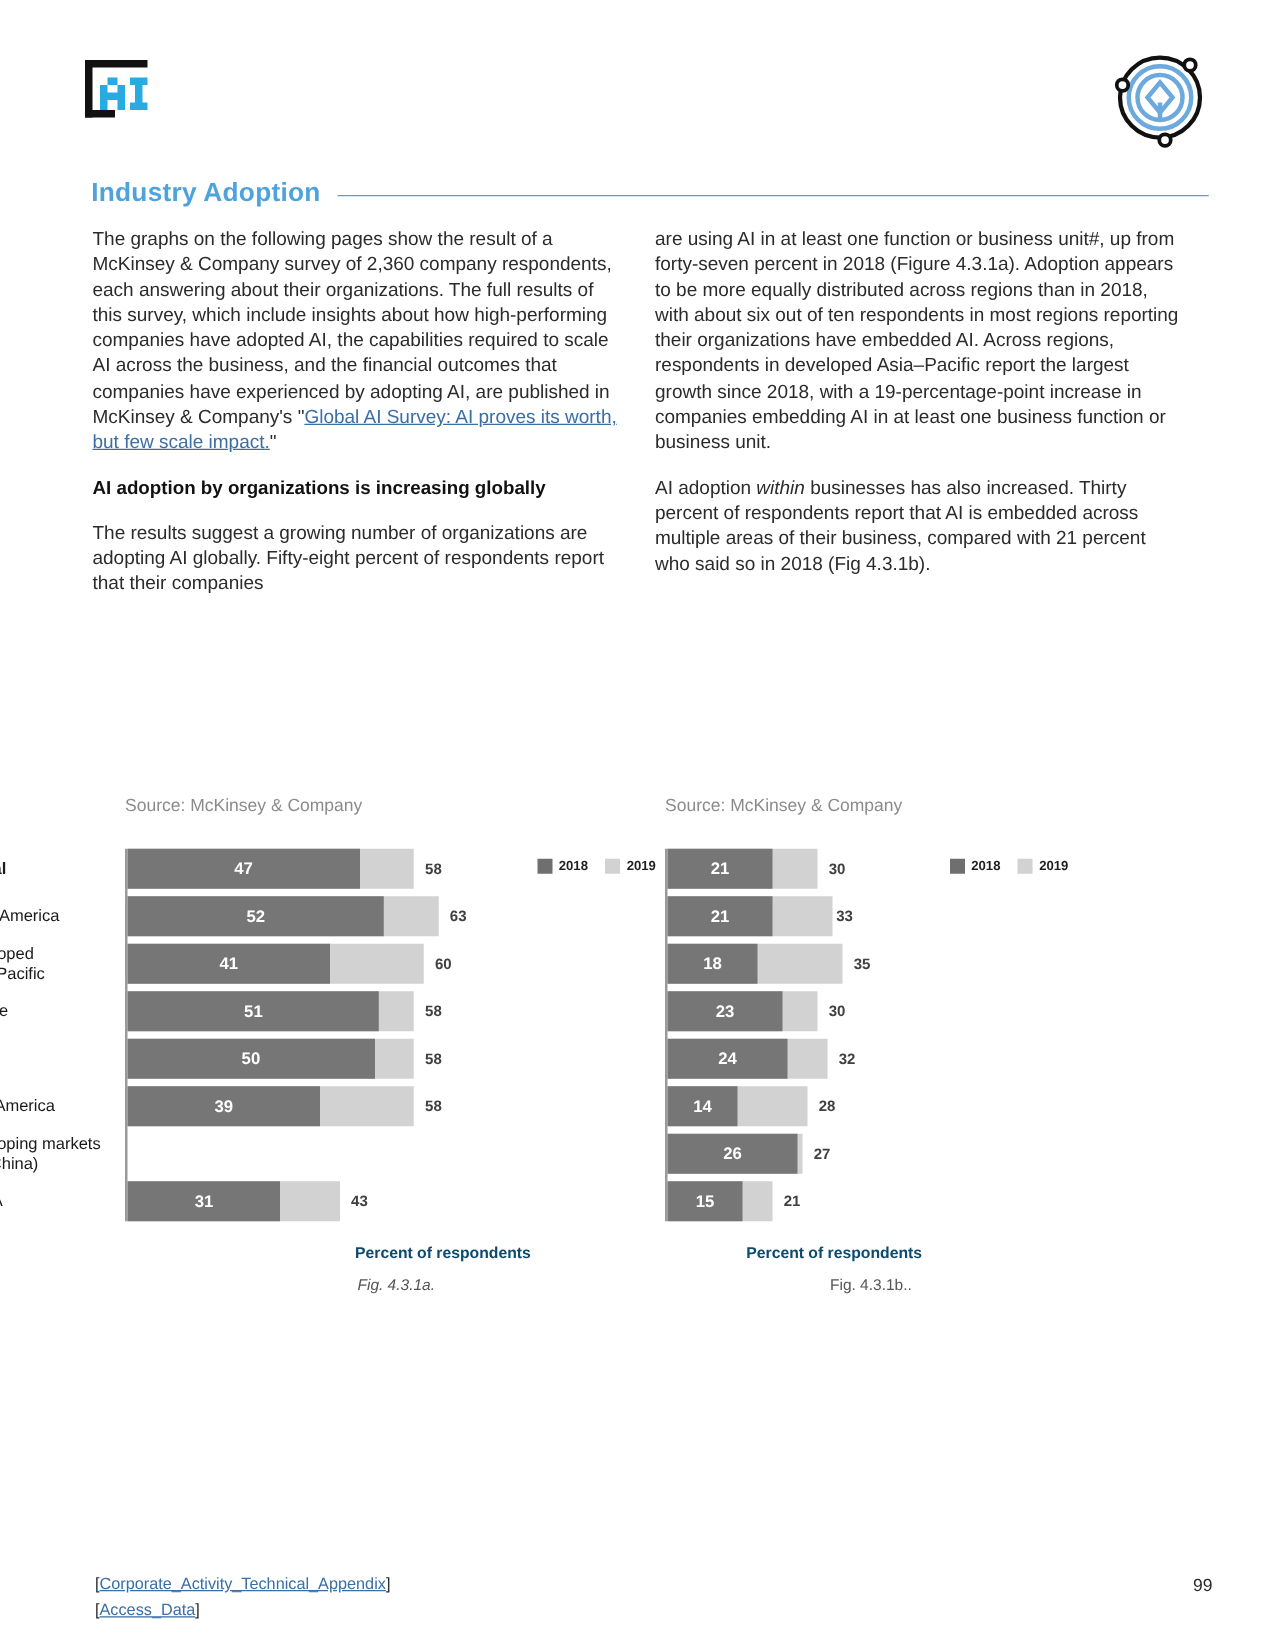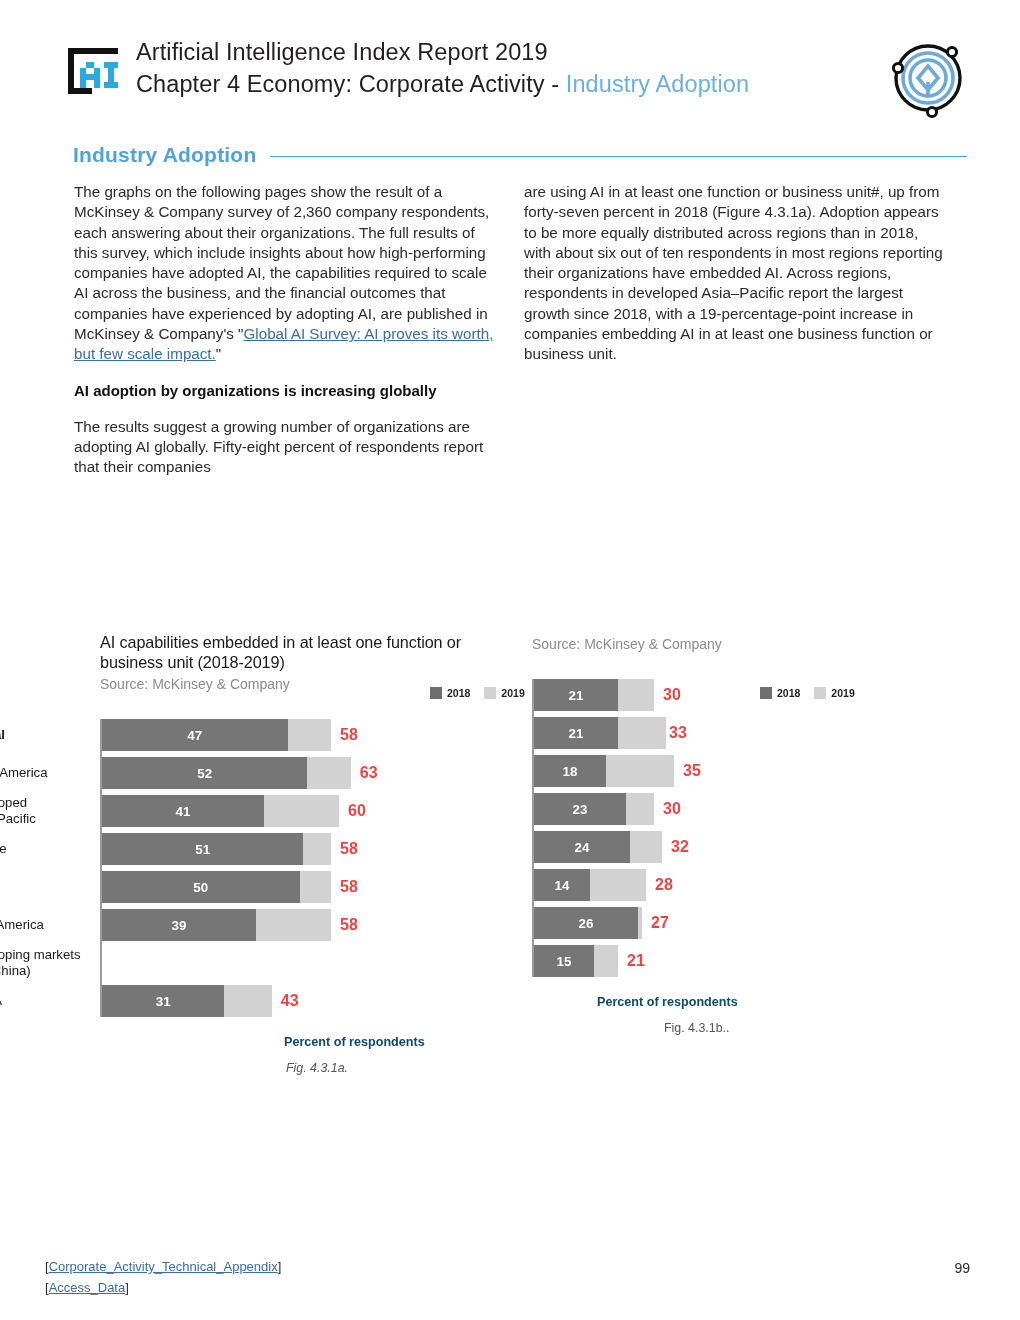--- a/index.html
+++ b/index.html
@@ -188,22 +188,22 @@
     top: 50%;
     transform: translate(-50%, -50%);
     color: #ffffff;
     font-size: 13.4px;
     font-weight: 600;
   }
   .val-2019 {
     position: absolute;
     top: 50%;
     transform: translateY(-50%);
-    color: #ef4444;
-    font-size: 16px;
+    color: #404040;
+    font-size: 12px;
     font-weight: 600;
   }
   .val-2019.bold { font-weight: 700; }
 
   .axis-caption {
     font-size: 12.6px;
     font-weight: 700;
     color: #0c4a6e;
     margin-top: 18px;
   }
@@ -213,21 +213,21 @@
     margin-top: 12px;
   }
   .chart-a .axis-caption { margin-left: 184px; }
   .chart-a .fig-caption  { margin-left: 186px; font-style: italic; }
   .chart-b .axis-caption { margin-left: 65px; }
   .chart-b .fig-caption  { margin-left: 132px; }
 
   
   .footer-links {
     position: absolute;
-    left: 45px; bottom: 22px;
+    left: 76px; bottom: 22px;
     font-size: 13px;
     line-height: 21px;
     color: #2b2b2b;
     font-weight: 300;
   }
   .footer-links .brk { color: #2b2b2b; }
   .page-num {
     position: absolute;
     right: 50px; bottom: 44px;
     font-size: 14px;
@@ -244,24 +244,20 @@
     <svg viewBox="0 0 62 62" width="62" height="62" aria-hidden="true">
       <path d="M6 8 H56 V14 H12 V54 H6 Z" fill="#111111"></path>
       <path d="M6 48 H30 V54 H6 Z" fill="#111111"></path>
       <g fill="#29abe2">
         <path d="M18 28 h6 v6 h-6 z M24 22 h8 v6 h-8 z M32 28 h6 v20 h-6 z M18 34 h20 v6 h-20 z M18 40 h6 v8 h-6 z"></path>
         <path d="M42 22 h14 v6 h-14 z M46 28 h6 v14 h-6 z M42 42 h14 v6 h-14 z"></path>
       </g>
     </svg>
   </div>
 
-  <div class="header-titles">
-    <div class="title-line1">Artificial Intelligence Index Report 2019</div>
-    <div class="title-line2"><span>Chapter 4 Economy: Corporate Activity - </span><span class="title-accent">Industry Adoption</span></div>
-  </div>
 
   <div class="logo-orbit">
     <svg viewBox="0 0 84 84" width="84" height="84" aria-hidden="true">
       <circle cx="42" cy="42" r="32" fill="none" stroke="#111111" stroke-width="3.4"></circle>
       <circle cx="42" cy="42" r="25" fill="none" stroke="#6ca9dd" stroke-width="3.6"></circle>
       <circle cx="42" cy="42" r="18" fill="none" stroke="#6ca9dd" stroke-width="3.6"></circle>
       <path d="M42 30 L52 42 L42 54 L32 42 Z" fill="none" stroke="#6ca9dd" stroke-width="3.6"></path>
       <line x1="42" y1="46" x2="42" y2="60" stroke="#6ca9dd" stroke-width="3.6"></line>
       <circle cx="12" cy="32" r="4.6" fill="#ffffff" stroke="#111111" stroke-width="3"></circle>
       <circle cx="66" cy="16" r="4.6" fill="#ffffff" stroke="#111111" stroke-width="3"></circle>
@@ -276,24 +272,24 @@
 </div>
 
 <div class="col col-left">
   <p><span>The graphs on the following pages show the result of a McKinsey &amp; Company survey of 2,360 company respondents, each answering about their organizations. The full results of this survey, which include insights about how high-performing companies have adopted AI, the capabilities required to scale AI across the business, and the financial outcomes that companies have experienced by adopting AI, are published in McKinsey &amp; Company's "</span><span class="doclink">Global AI Survey: AI proves its worth, but few scale impact.</span><span>"</span></p>
   <p class="bold-head">AI adoption by organizations is increasing globally</p>
   <p>The results suggest a growing number of organizations are adopting AI globally. Fifty-eight percent of respondents report that their companies</p>
 </div>
 
 <div class="col col-right">
   <p>are using AI in at least one function or business unit#, up from forty-seven percent in 2018 (Figure 4.3.1a). Adoption appears to be more equally distributed across regions than in 2018, with about six out of ten respondents in most regions reporting their organizations have embedded AI. Across regions, respondents in developed Asia–Pacific report the largest growth since 2018, with a 19-percentage-point increase in companies embedding AI in at least one business function or business unit.</p>
+  <p><span>AI adoption </span><span class="italic">within</span><span> businesses has also increased. Thirty percent of respondents report that AI is embedded across multiple areas of their business, compared with 21 percent who said so in 2018 (Fig 4.3.1b).</span></p>
 </div>
 
 <div class="chart chart-a">
-  <div class="chart-title">AI capabilities embedded in at least one function or business unit (2018-2019)</div>
   <div class="chart-source">Source: McKinsey &amp; Company</div>
   <div class="legend">
     <span class="sw sw-2018"></span>
     <span class="lg-label">2018</span>
     <span class="sw sw-2019"></span>
     <span class="lg-label">2019</span>
   </div>
   <div class="plot">
       <div class="row">
         <div class="cat-label bold">Global</div>

